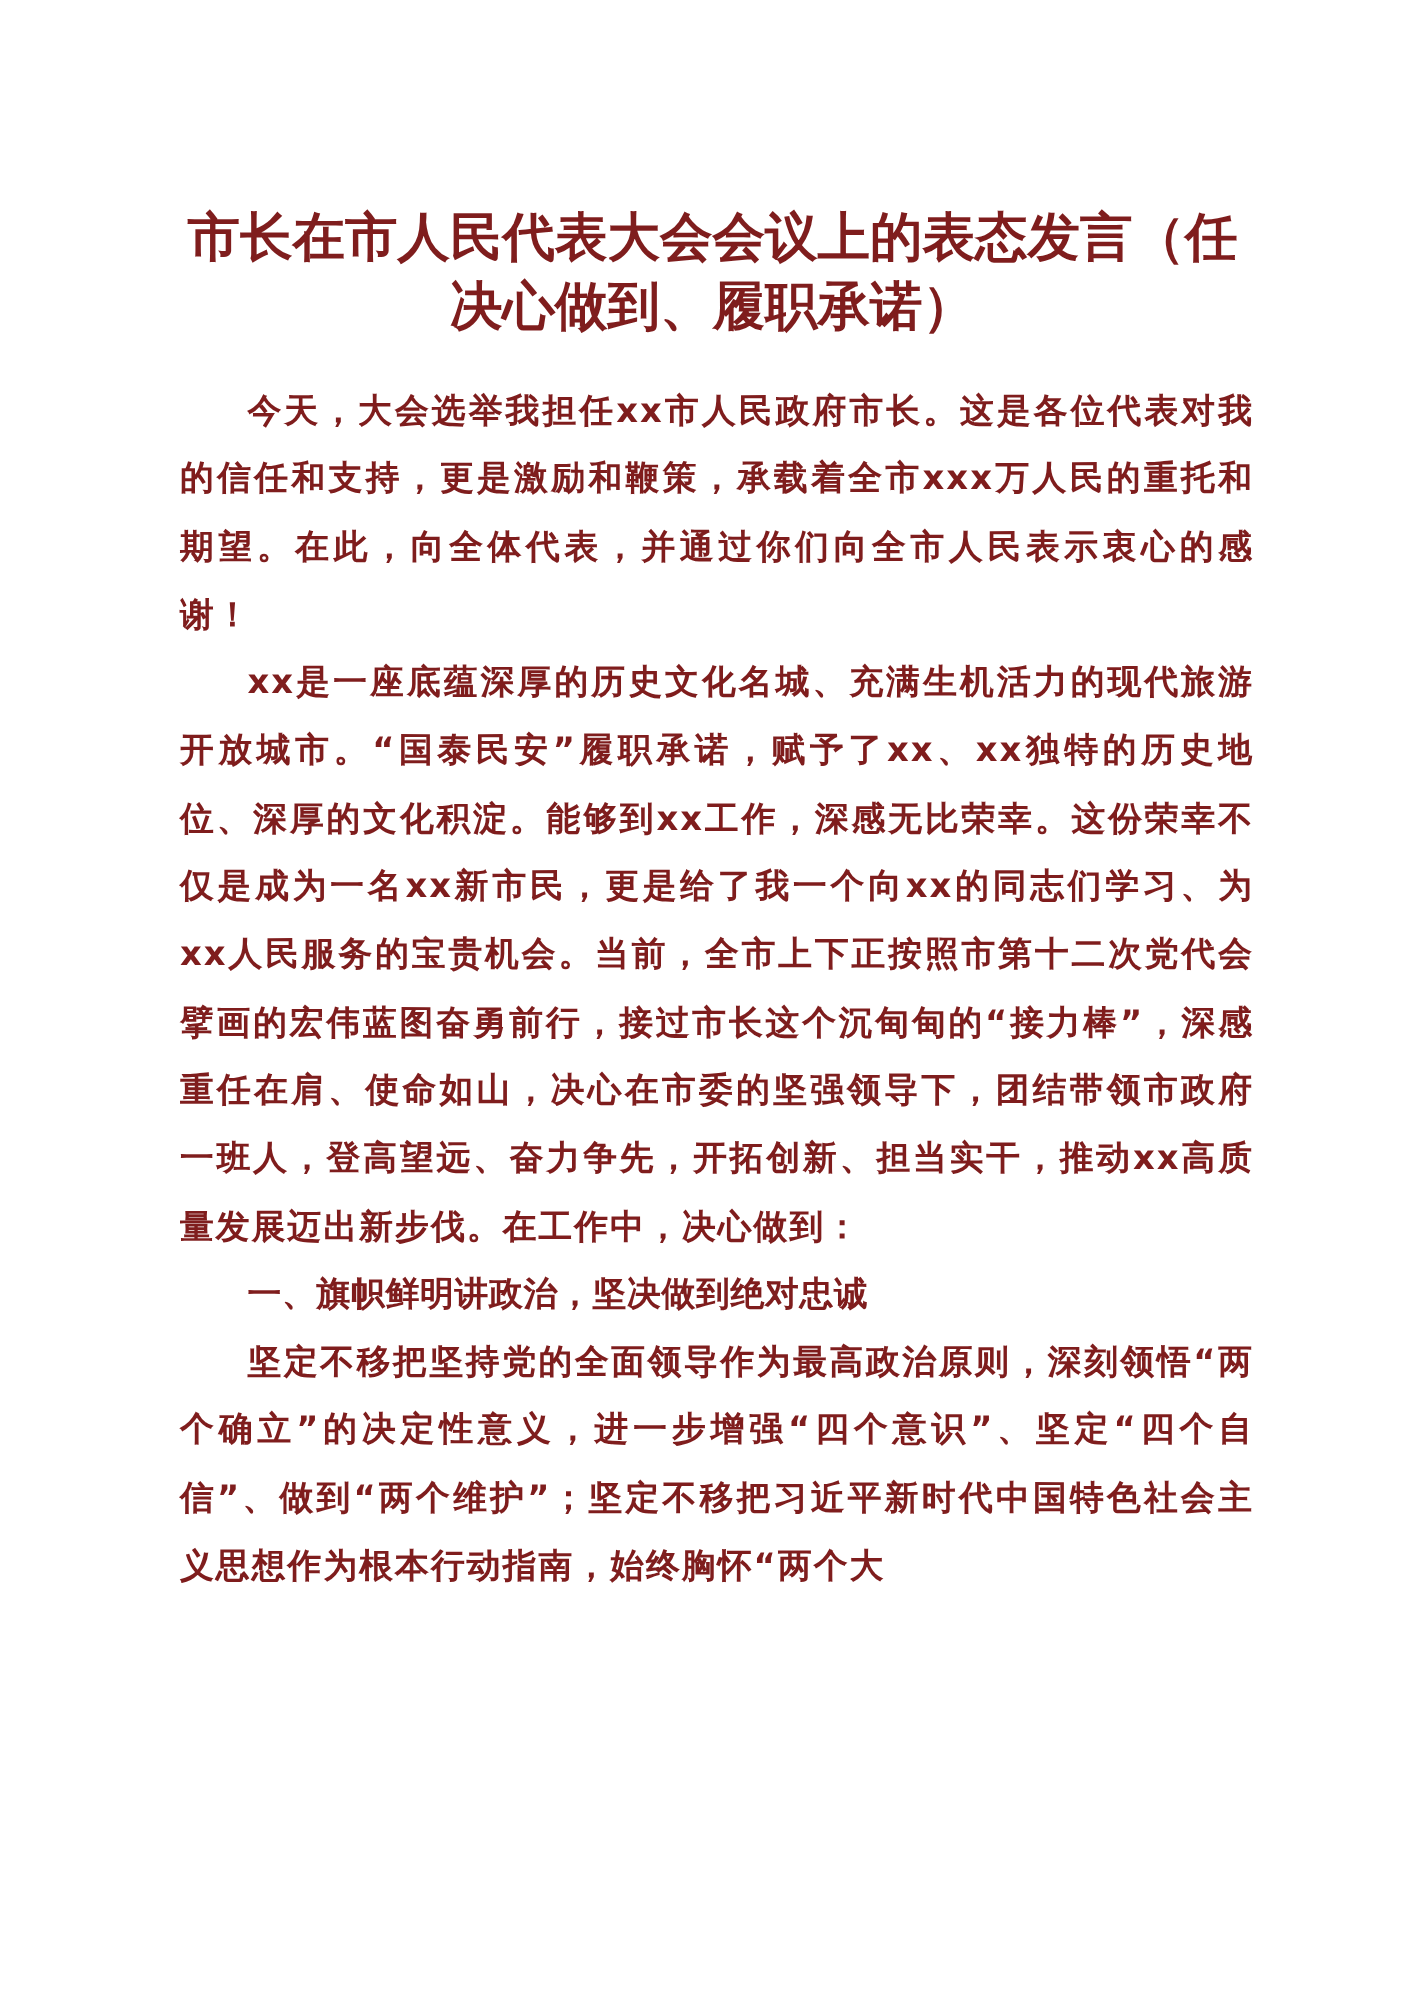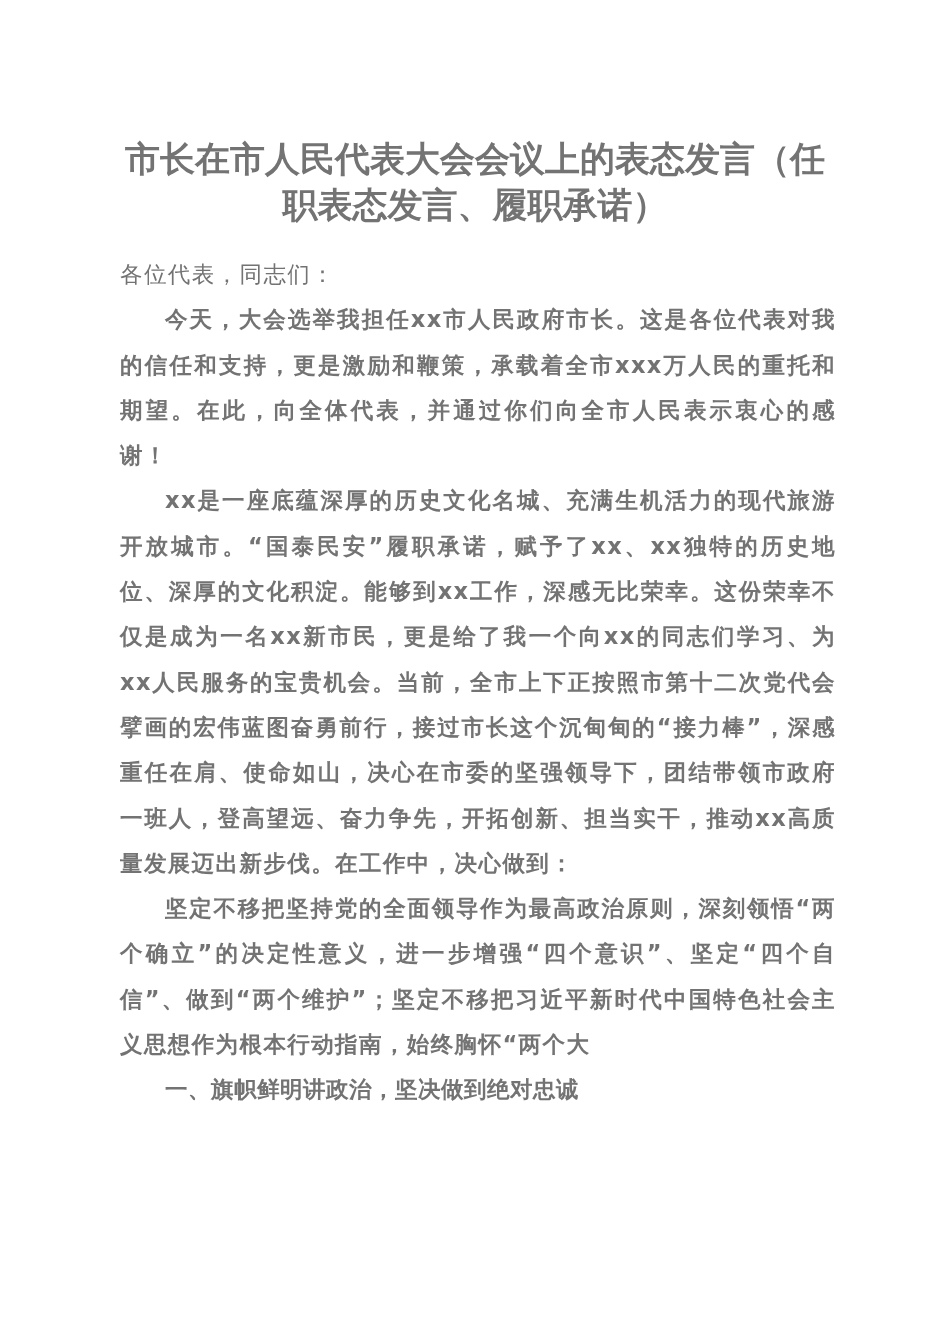--- a/index.html
+++ b/index.html
@@ -1,19 +1,19 @@
 <!DOCTYPE html>
 <html><head>
 <meta charset="utf-8">
 <style>
   html, body { margin: 0; padding: 0; background: #ffffff; }
   body { width: 950px; height: 1344px; position: relative; overflow: hidden; }
   .page {
     position: absolute; left: 0; top: 0; width: 950px; height: 1068px;
-    background: #ffffff; color: #737373;
+    background: #ffffff; color: #7f1d1d;
   }
   .title {
     position: absolute; left: 100px; top: 136px; width: 750px;
     text-align: center;
     font-family: "DejaVu Serif", "Liberation Serif", serif;
     font-weight: bold; font-size: 35px; line-height: 46px;
     letter-spacing: 0px;
   }
   .body {
     position: absolute; left: 120px; top: 252px; width: 716px;
@@ -27,23 +27,22 @@
     font-weight: bold; font-family: "DejaVu Sans", "Liberation Sans", sans-serif;
     letter-spacing: 0.5px;
   }
 </style>
 </head>
 <body>
 
 <div class="page">
   <div class="title">
     <div>市长在市人民代表大会会议上的表态发言（任</div>
-    <div>职表态发言、履职承诺）</div>
+    <div>决心做到、履职承诺）</div>
   </div>
 
   <div class="body">
-    <p>各位代表，同志们：</p>
     <p class="indent">今天，大会选举我担任xx市人民政府市长。这是各位代表对我的信任和支持，更是激励和鞭策，承载着全市xxx万人民的重托和期望。在此，向全体代表，并通过你们向全市人民表示衷心的感谢！</p>
     <p class="indent">xx是一座底蕴深厚的历史文化名城、充满生机活力的现代旅游开放城市。“国泰民安”履职承诺，赋予了xx、xx独特的历史地位、深厚的文化积淀。能够到xx工作，深感无比荣幸。这份荣幸不仅是成为一名xx新市民，更是给了我一个向xx的同志们学习、为xx人民服务的宝贵机会。当前，全市上下正按照市第十二次党代会擘画的宏伟蓝图奋勇前行，接过市长这个沉甸甸的“接力棒”，深感重任在肩、使命如山，决心在市委的坚强领导下，团结带领市政府一班人，登高望远、奋力争先，开拓创新、担当实干，推动xx高质量发展迈出新步伐。在工作中，决心做到：</p>
+    <p class="indent heading">一、旗帜鲜明讲政治，坚决做到绝对忠诚</p>
     <p class="indent">坚定不移把坚持党的全面领导作为最高政治原则，深刻领悟“两个确立”的决定性意义，进一步增强“四个意识”、坚定“四个自信”、做到“两个维护”；坚定不移把习近平新时代中国特色社会主义思想作为根本行动指南，始终胸怀“两个大</p>
-    <p class="indent heading">一、旗帜鲜明讲政治，坚决做到绝对忠诚</p>
   </div>
 </div>
 
 </body></html>

